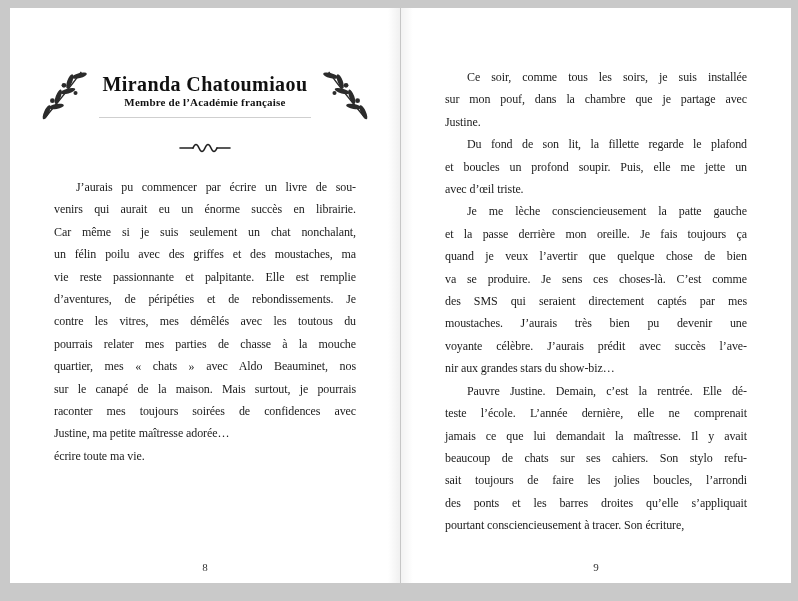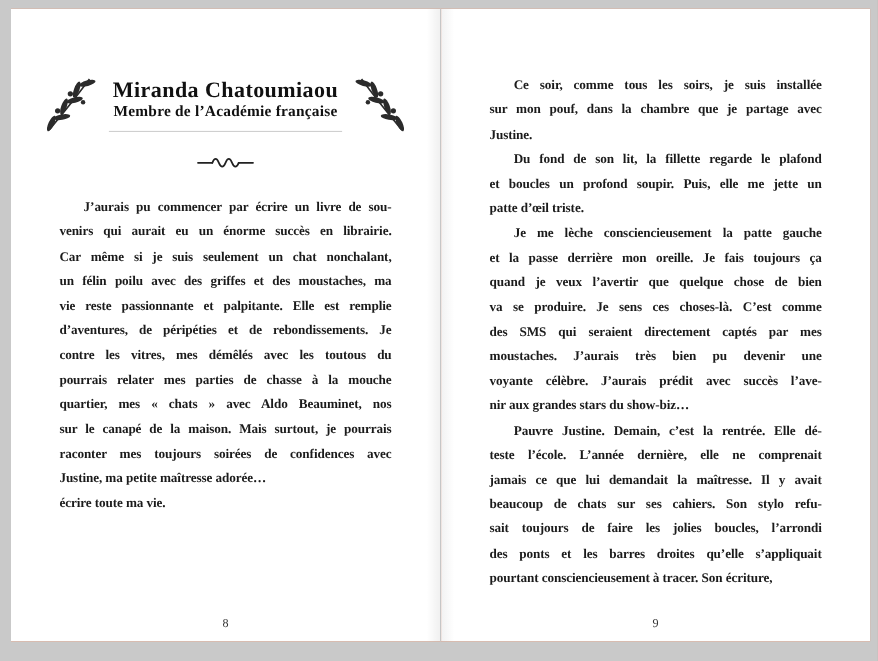--- a/index.html
+++ b/index.html
@@ -10,21 +10,21 @@
     background: #c9c9c9;
     font-family: "Liberation Serif", serif;
     overflow: hidden;
   }
   .spread {
     position: absolute;
     top: 8px;
     left: 10px;
     width: 781px;
     height: 575px;
-    background: #c2410c;
+    background: #be185d;
     display: flex;
   }
   .page {
     position: relative;
     width: 50%;
     height: 100%;
     background: #ffffff;
     color: #1b1b1b;
   }
   .page-left { border-right: 1px solid #c6c6c6; }
@@ -62,21 +62,21 @@
     letter-spacing: 0.4px;
     color: #111111;
   }
   .book-subtitle {
     margin-top: 13px;
     font-size: 14px;
     font-style: italic;
     color: #222222;
   }
   .book-affiliation {
-    font-size: 14px;
+    font-size: 11px;
     font-weight: bold;
     letter-spacing: 0.2px;
     color: #111111;
   }
   .affiliation-rule {
     margin: 9px auto 0 auto;
     width: 212px;
     height: 1px;
     background: #cfcfcf;
   }
@@ -89,21 +89,21 @@
   .body-text {
     width: 302px;
     margin: 0 auto;
     font-size: 12px;
     line-height: 22.4px;
     letter-spacing: -0.1px;
     color: #1b1b1b;
   }
   .page-left .body-text { margin-top: 18px; }
   .page-right .body-text { margin-top: 58px; }
-  .para { margin: 0; font-weight: bold; }
+  .para { margin: 0; }
   .line {
     text-align: justify;
     text-align-last: justify;
     -moz-text-align-last: justify;
   }
   .line.last {
     text-align-last: left;
     -moz-text-align-last: left;
   }
   .line.first { text-indent: 22px; }
@@ -205,21 +205,21 @@
   <div class="page page-right">
     <div class="body-text">
         <div class="para">
           <div class="line first">Ce soir, comme tous les soirs, je suis installée</div>
           <div class="line">sur mon pouf, dans la chambre que je partage avec</div>
           <div class="line last">Justine.</div>
         </div>
         <div class="para">
           <div class="line first">Du fond de son lit, la fillette regarde le plafond</div>
           <div class="line">et boucles un profond soupir. Puis, elle me jette un</div>
-          <div class="line last">patte d’œil triste.</div>
+          <div class="line last">avec d’œil triste.</div>
         </div>
         <div class="para">
           <div class="line first">Je me lèche consciencieusement la patte gauche</div>
           <div class="line">et la passe derrière mon oreille. Je fais toujours ça</div>
           <div class="line">quand je veux l’avertir que quelque chose de bien</div>
           <div class="line">va se produire. Je sens ces choses-là. C’est comme</div>
           <div class="line">des SMS qui seraient directement captés par mes</div>
           <div class="line">moustaches. J’aurais très bien pu devenir une</div>
           <div class="line">voyante célèbre. J’aurais prédit avec succès l’ave-</div>
           <div class="line last">nir aux grandes stars du show-biz…</div>

